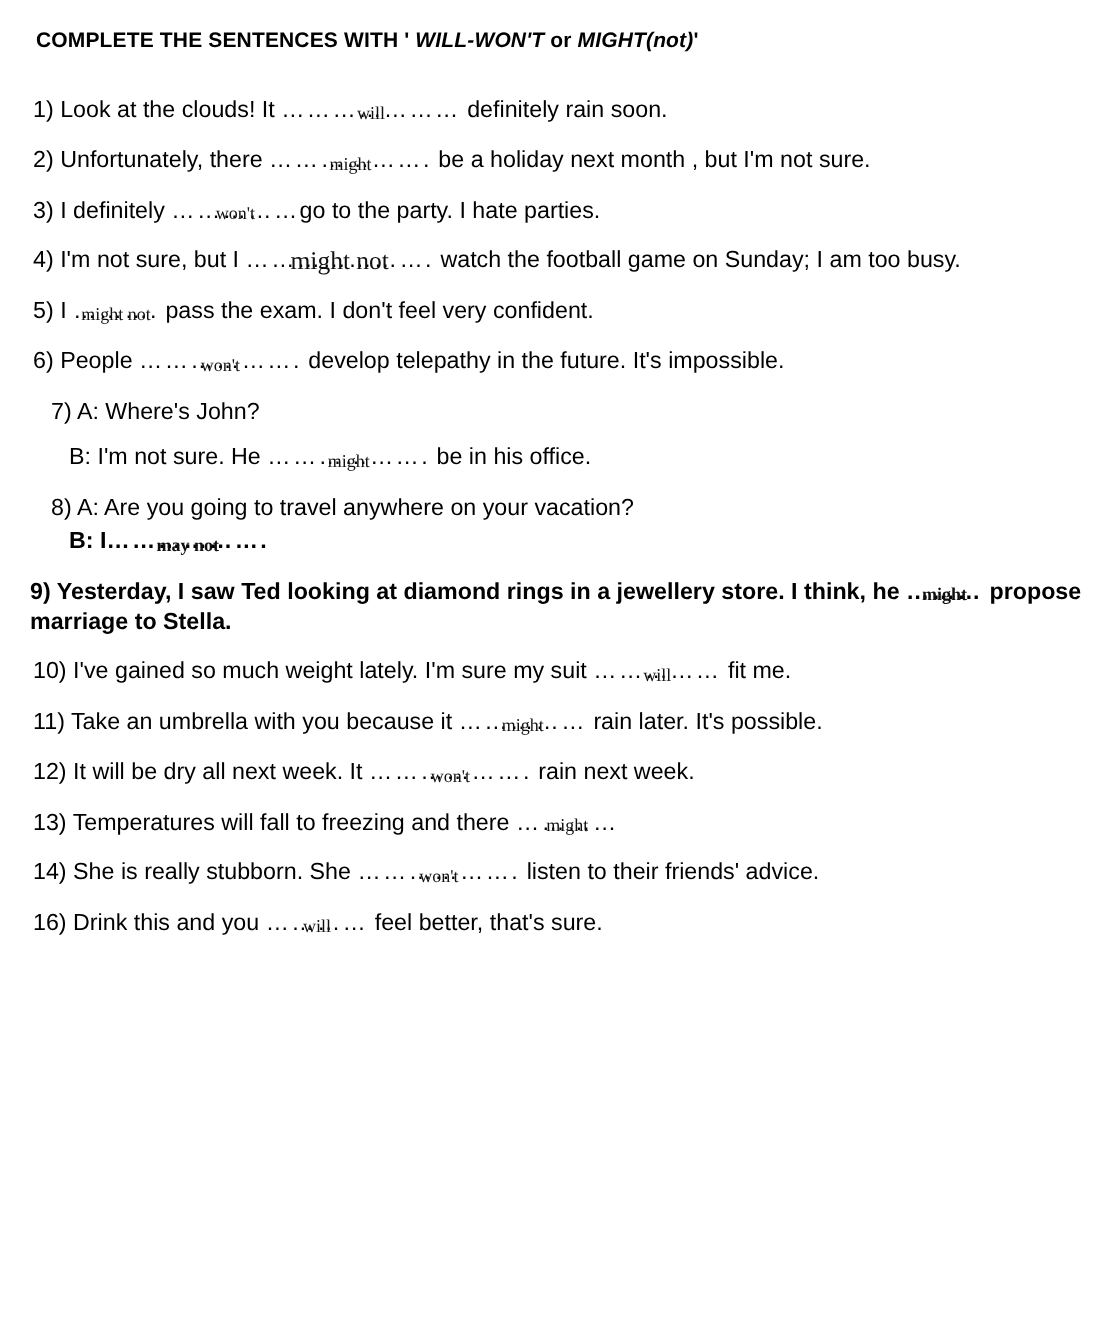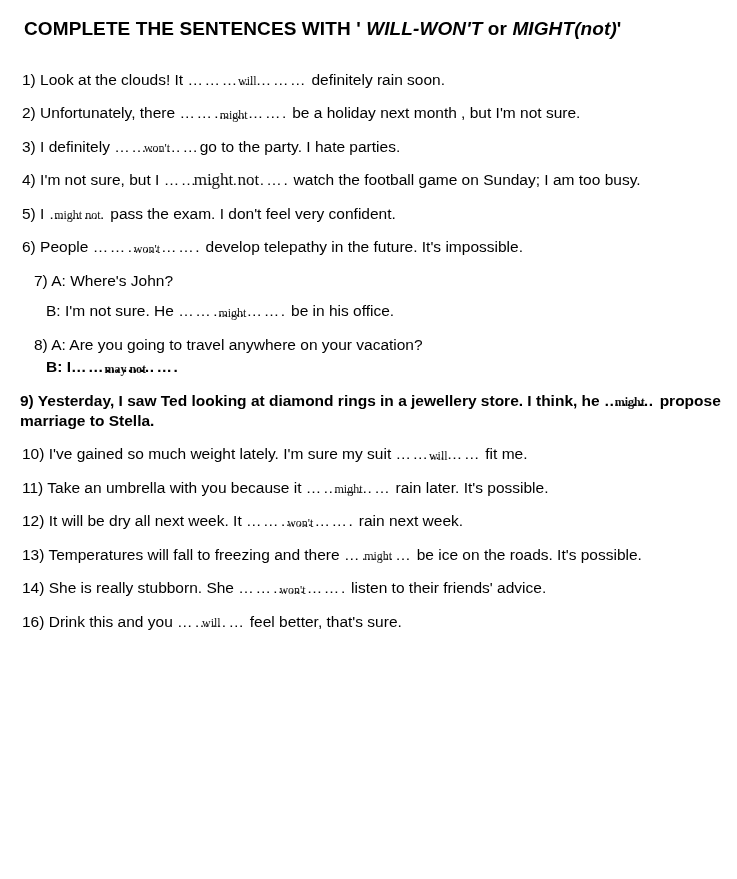--- a/index.html
+++ b/index.html
@@ -15,21 +15,21 @@
     overflow: hidden;
   }
   #sheet {
     position: relative;
     width: 737px;
     height: 879px;
     padding: 0;
     box-sizing: border-box;
   }
   .title {
-    font-size: 19px;
+    font-size: 14px;
     font-weight: bold;
     letter-spacing: 0.1px;
     margin: 18px 0 0 24px;
   }
   .title .it {
     font-style: italic;
   }
   .items {
     margin: 30px 0 0 22px;
     width: 700px;
@@ -150,21 +150,21 @@
       <span>Take an umbrella with you because it </span><span class="blank"><span class="dots">……………</span><span class="ans">might</span></span><span> rain later. It's possible.</span>
     </div>
 
     <div class="item">
       <span>12)</span>
       <span>It will be dry all next week. It </span><span class="blank"><span class="dots">……………….</span><span class="ans">won't</span></span><span> rain next week.</span>
     </div>
 
     <div class="item">
       <span>13)</span>
-      <span>Temperatures will fall to freezing and there </span><span class="blank"><span class="dots">…………</span><span class="ans">might</span></span><span> be ice on the roads. It's possible.</span>
+      <span>Temperatures will fall to freezing and there </span><span class="blank"><span class="dots">…………</span><span class="ans">might</span></span>
     </div>
 
     <div class="item">
       <span>14)</span>
       <span>She is really stubborn. She </span><span class="blank"><span class="dots">……………….</span><span class="ans">won't</span></span><span> listen to their friends' advice.</span>
     </div>
 
 
     <div class="item">
       <span>16)</span>

